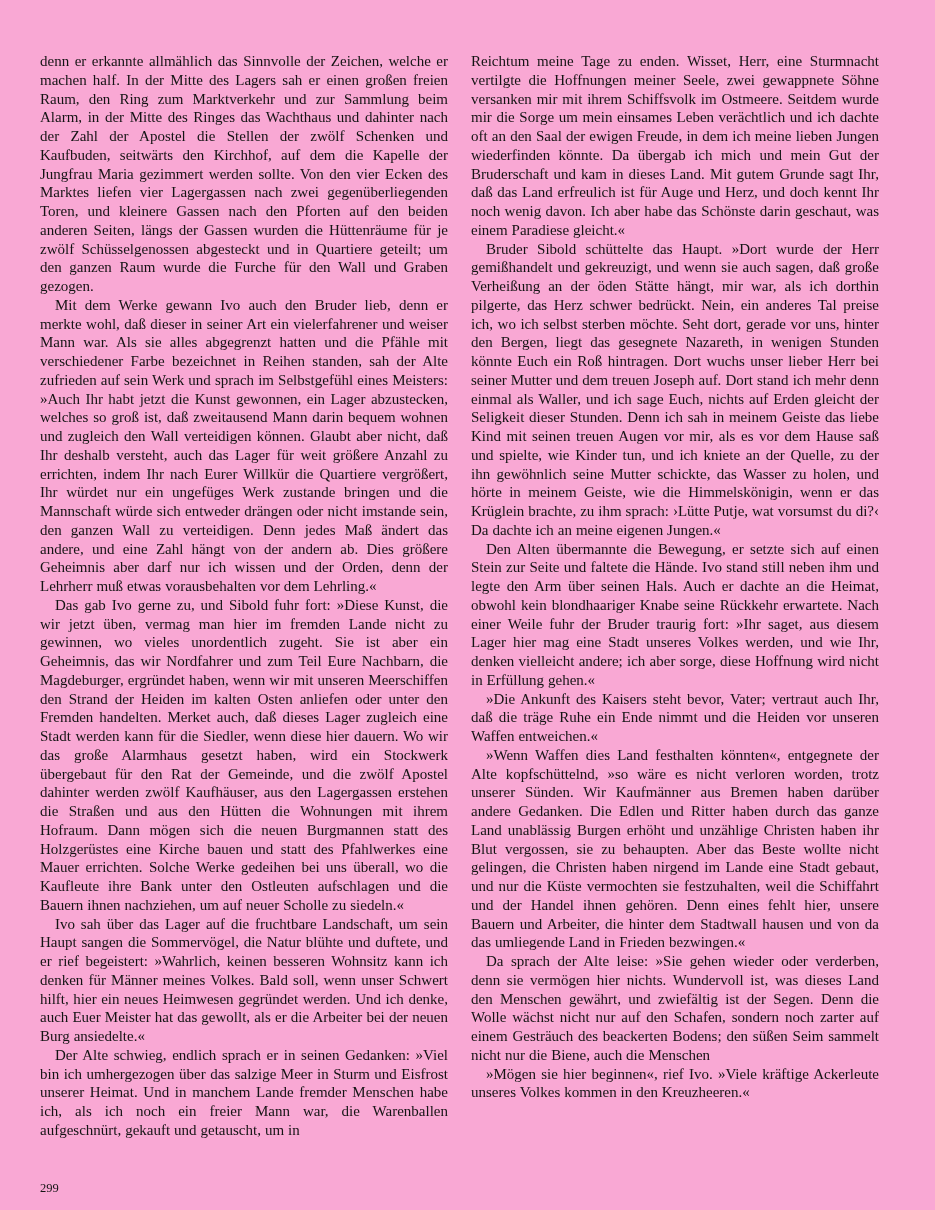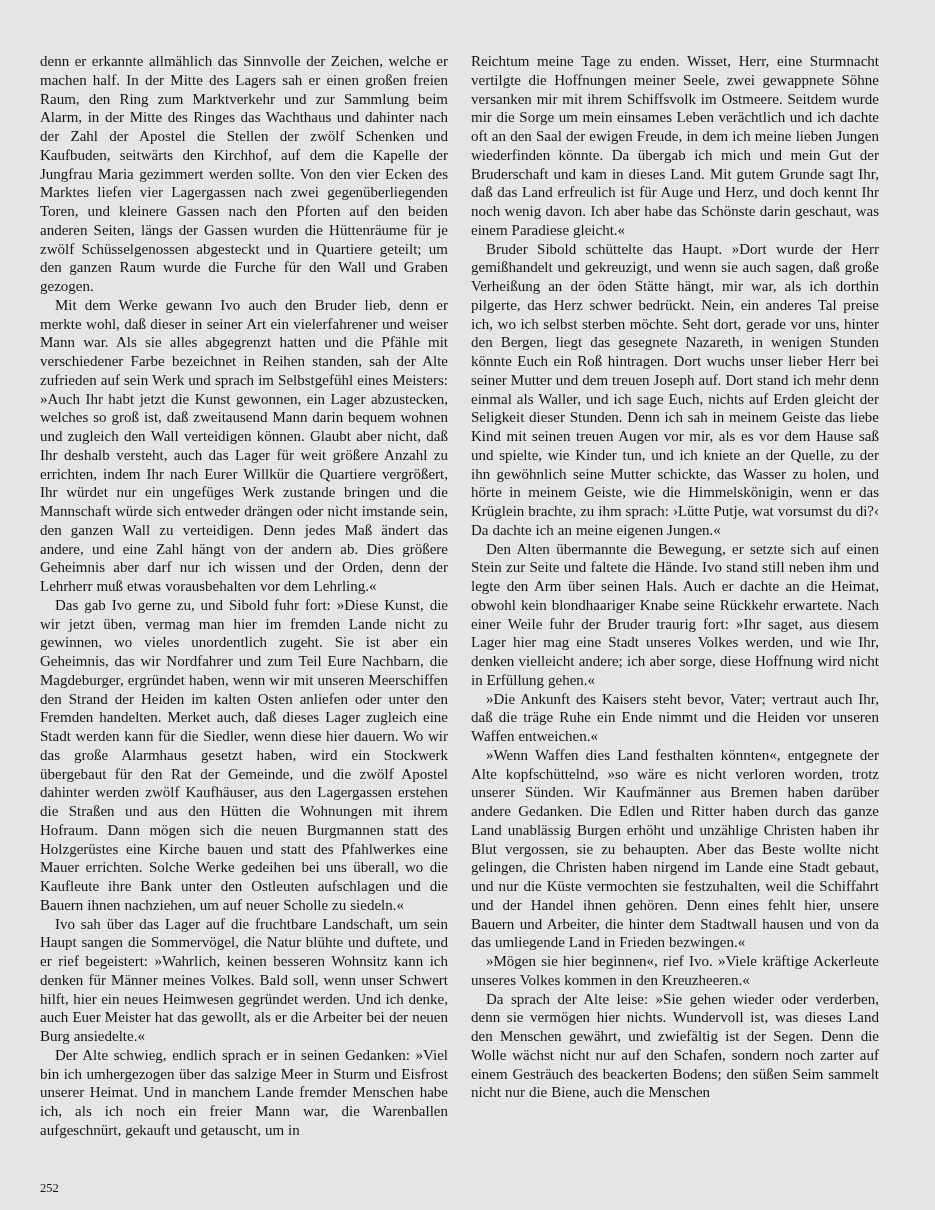--- a/index.html
+++ b/index.html
@@ -4,21 +4,21 @@
 <style>
   html, body {
     margin: 0;
     padding: 0;
     background: #ffffff;
   }
   .page {
     position: relative;
     width: 935px;
     height: 1210px;
-    background: #e5e5e5;
+    background: #f9a8d4;
     box-sizing: border-box;
     padding: 52px 56px 12px 40px;
     overflow: hidden;
     font-family: "Liberation Serif", "DejaVu Serif", serif;
     color: #141414;
   }
   .columns {
     display: flex;
     gap: 23px;
   }
@@ -61,20 +61,20 @@
       <p>Ivo sah über das Lager auf die fruchtbare Landschaft, um sein Haupt sangen die Sommervögel, die Natur blühte und duftete, und er rief begeistert: »Wahrlich, keinen besseren Wohnsitz kann ich denken für Männer meines Volkes. Bald soll, wenn unser Schwert hilft, hier ein neues Heimwesen gegründet werden. Und ich denke, auch Euer Meister hat das gewollt, als er die Arbeiter bei der neuen Burg ansiedelte.«</p>
       <p>Der Alte schwieg, endlich sprach er in seinen Gedanken: »Viel bin ich umhergezogen über das salzige Meer in Sturm und Eisfrost unserer Heimat. Und in manchem Lande fremder Menschen habe ich, als ich noch ein freier Mann war, die Warenballen aufgeschnürt, gekauft und getauscht, um in</p>
     </div>
 
     <div class="column">
       <p class="continuation">Reichtum meine Tage zu enden. Wisset, Herr, eine Sturmnacht vertilgte die Hoffnungen meiner Seele, zwei gewappnete Söhne versanken mir mit ihrem Schiffsvolk im Ostmeere. Seitdem wurde mir die Sorge um mein einsames Leben verächtlich und ich dachte oft an den Saal der ewigen Freude, in dem ich meine lieben Jungen wiederfinden könnte. Da übergab ich mich und mein Gut der Bruderschaft und kam in dieses Land. Mit gutem Grunde sagt Ihr, daß das Land erfreulich ist für Auge und Herz, und doch kennt Ihr noch wenig davon. Ich aber habe das Schönste darin geschaut, was einem Paradiese gleicht.«</p>
       <p>Bruder Sibold schüttelte das Haupt. »Dort wurde der Herr gemißhandelt und gekreuzigt, und wenn sie auch sagen, daß große Verheißung an der öden Stätte hängt, mir war, als ich dorthin pilgerte, das Herz schwer bedrückt. Nein, ein anderes Tal preise ich, wo ich selbst sterben möchte. Seht dort, gerade vor uns, hinter den Bergen, liegt das gesegnete Nazareth, in wenigen Stunden könnte Euch ein Roß hintragen. Dort wuchs unser lieber Herr bei seiner Mutter und dem treuen Joseph auf. Dort stand ich mehr denn einmal als Waller, und ich sage Euch, nichts auf Erden gleicht der Seligkeit dieser Stunden. Denn ich sah in meinem Geiste das liebe Kind mit seinen treuen Augen vor mir, als es vor dem Hause saß und spielte, wie Kinder tun, und ich kniete an der Quelle, zu der ihn gewöhnlich seine Mutter schickte, das Wasser zu holen, und hörte in meinem Geiste, wie die Himmelskönigin, wenn er das Krüglein brachte, zu ihm sprach: ›Lütte Putje, wat vorsumst du di?‹ Da dachte ich an meine eigenen Jungen.«</p>
       <p>Den Alten übermannte die Bewegung, er setzte sich auf einen Stein zur Seite und faltete die Hände. Ivo stand still neben ihm und legte den Arm über seinen Hals. Auch er dachte an die Heimat, obwohl kein blondhaariger Knabe seine Rückkehr erwartete. Nach einer Weile fuhr der Bruder traurig fort: »Ihr saget, aus diesem Lager hier mag eine Stadt unseres Volkes werden, und wie Ihr, denken vielleicht andere; ich aber sorge, diese Hoffnung wird nicht in Erfüllung gehen.«</p>
       <p>»Die Ankunft des Kaisers steht bevor, Vater; vertraut auch Ihr, daß die träge Ruhe ein Ende nimmt und die Heiden vor unseren Waffen entweichen.«</p>
       <p>»Wenn Waffen dies Land festhalten könnten«, entgegnete der Alte kopfschüttelnd, »so wäre es nicht verloren worden, trotz unserer Sünden. Wir Kaufmänner aus Bremen haben darüber andere Gedanken. Die Edlen und Ritter haben durch das ganze Land unablässig Burgen erhöht und unzählige Christen haben ihr Blut vergossen, sie zu behaupten. Aber das Beste wollte nicht gelingen, die Christen haben nirgend im Lande eine Stadt gebaut, und nur die Küste vermochten sie festzuhalten, weil die Schiffahrt und der Handel ihnen gehören. Denn eines fehlt hier, unsere Bauern und Arbeiter, die hinter dem Stadtwall hausen und von da das umliegende Land in Frieden bezwingen.«</p>
+      <p>Da sprach der Alte leise: »Sie gehen wieder oder verderben, denn sie vermögen hier nichts. Wundervoll ist, was dieses Land den Menschen gewährt, und zwiefältig ist der Segen. Denn die Wolle wächst nicht nur auf den Schafen, sondern noch zarter auf einem Gesträuch des beackerten Bodens; den süßen Seim sammelt nicht nur die Biene, auch die Menschen</p>
       <p>»Mögen sie hier beginnen«, rief Ivo. »Viele kräftige Ackerleute unseres Volkes kommen in den Kreuzheeren.«</p>
-      <p>Da sprach der Alte leise: »Sie gehen wieder oder verderben, denn sie vermögen hier nichts. Wundervoll ist, was dieses Land den Menschen gewährt, und zwiefältig ist der Segen. Denn die Wolle wächst nicht nur auf den Schafen, sondern noch zarter auf einem Gesträuch des beackerten Bodens; den süßen Seim sammelt nicht nur die Biene, auch die Menschen</p>
     </div>
 
   </div>
 
-  <div class="page-number">252</div>
+  <div class="page-number">299</div>
 </div>
 
 </body></html>

